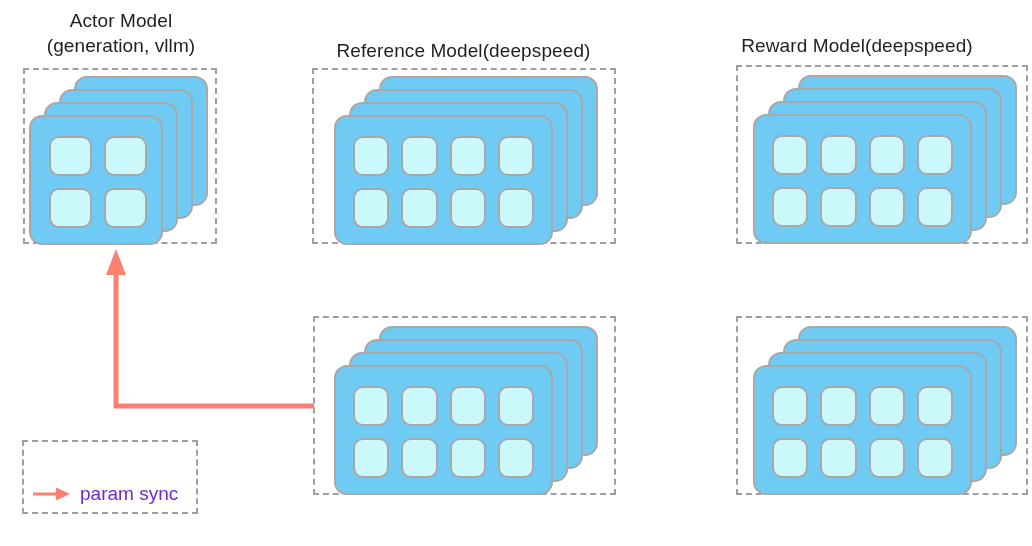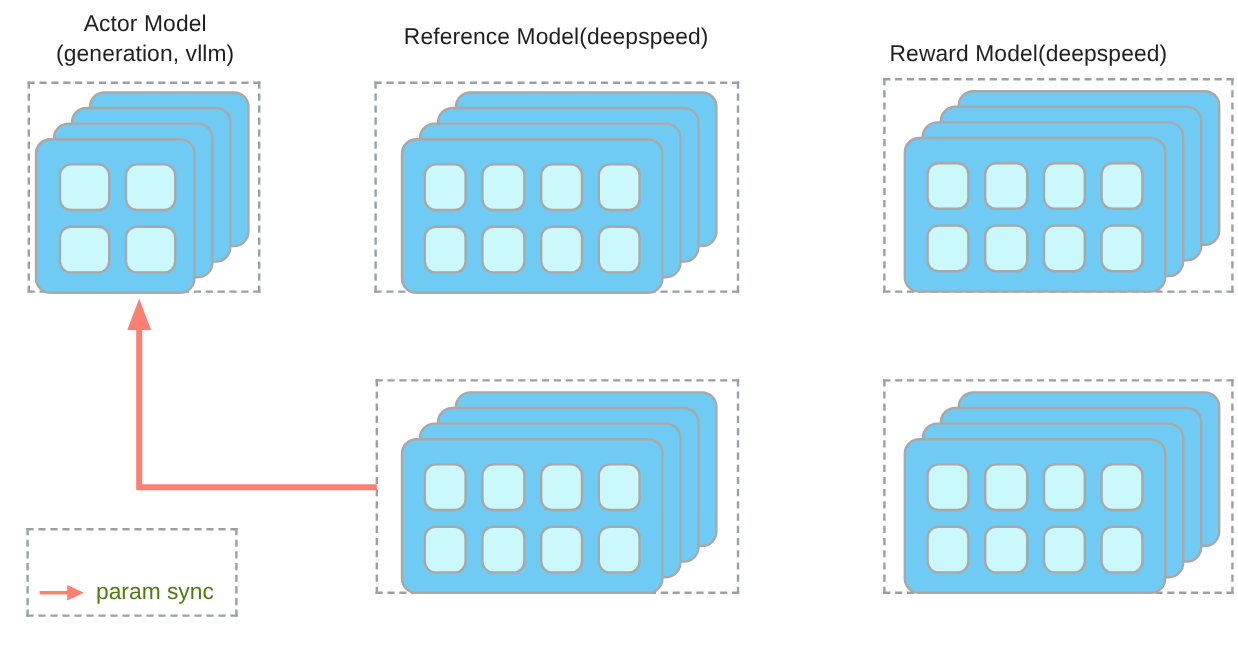--- a/index.html
+++ b/index.html
@@ -99,21 +99,21 @@
   }
   .legend-arrow {
     flex: 0 0 auto;
     width: 40px;
     height: 16px;
     margin-right: 8px;
     margin-top: 34px;
   }
   .legend-label {
     font-size: 19px;
-    color: #4d7c0f;
+    color: #6d28d9;
     margin-top: 34px;
     white-space: nowrap;
   }
 </style>
 </head>
 <body>
 
 <div id="canvas">
 
   <div class="group-label" style="left:0px; top:8px; width:210px;">Actor Model
@@ -130,21 +130,21 @@
                     grid-template-columns:repeat(2,1fr); grid-template-rows:repeat(2,1fr);">
           <div class="tile"></div>
           <div class="tile"></div>
           <div class="tile"></div>
           <div class="tile"></div>
         </div>
       </div>
     </div>
   </div>
 
-  <div class="group-label" style="left:295px; top:19px; width:305px;text-align:center;">Reference Model(deepspeed)</div>
+  <div class="group-label" style="left:295px; top:38px; width:305px;text-align:center;">Reference Model(deepspeed)</div>
 
   <div class="group" id="group-reference" style="left:296px; top:68px; width:304px; height:176px;">
     <div class="group-box"></div>
     <div class="stack" style="left:0px; top:0px; width:304px; height:176px;">
       <div class="card" style="left:67px; top:8px;  width:219px; height:130px;"></div>
       <div class="card" style="left:52px; top:21px; width:219px; height:130px;"></div>
       <div class="card" style="left:37px; top:34px; width:219px; height:130px;"></div>
       <div class="card" style="left:22px; top:47px; width:219px; height:130px;">
         <div class="card-grid" style="left:17px; top:19px; width:181px; height:92px;
                     grid-template-columns:repeat(4,1fr); grid-template-rows:repeat(2,1fr);">

